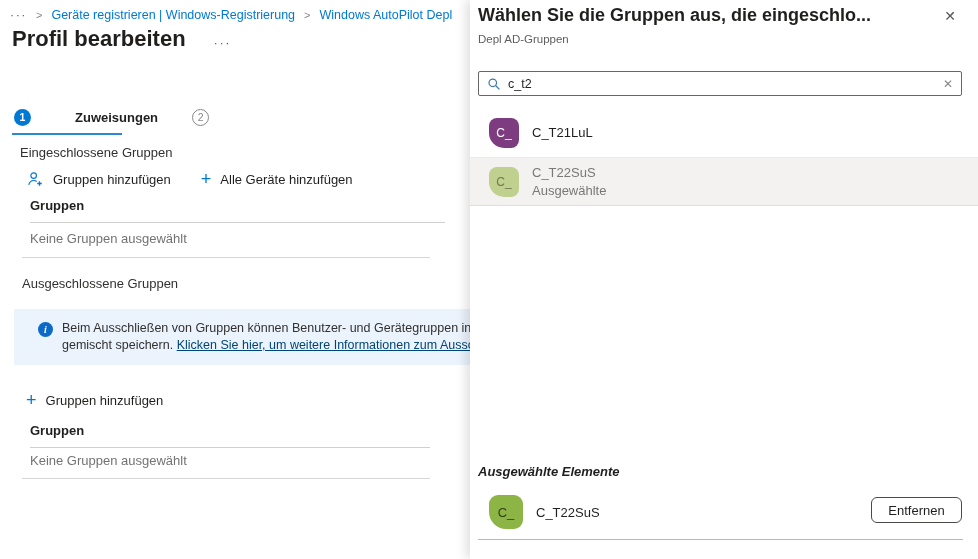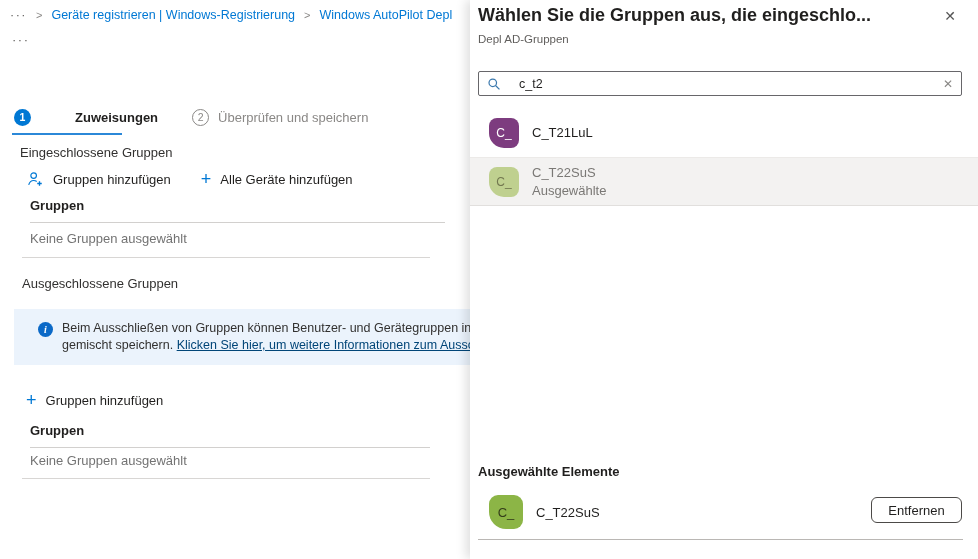--- a/index.html
+++ b/index.html
@@ -33,61 +33,61 @@
   .h-divider { position: absolute; height: 1px; background: #d8d6d4; }
   .info-box { position: absolute; left: 14px; top: 309px; width: 648px; height: 56px; background: #ebf3fc; }
   .info-icon { position: absolute; left: 24px; top: 13px; width: 15px; height: 15px; border-radius: 50%; background: #0b69c7; color: #fff; font-size: 10px; font-weight: 700; font-style: italic; display: flex; align-items: center; justify-content: center; font-family: "Liberation Serif", serif; }
   .info-text { position: absolute; left: 48px; top: 11px; font-size: 12.5px; line-height: 17px; color: #323130; white-space: nowrap; }
   .info-link { color: #004578; text-decoration: underline; cursor: pointer; }
   
   .panel { position: absolute; left: 470px; top: 0; width: 508px; height: 559px; background: #fff; box-shadow: -4px 0 10px rgba(0,0,0,0.13); z-index: 5; }
   .panel-title { position: absolute; left: 8px; top: 5px; width: 448px; font-size: 18px; font-weight: 700; color: #201f1e; white-space: nowrap; overflow: hidden; }
   .panel-close { position: absolute; right: 22px; top: 8px; font-size: 14px; color: #555; cursor: pointer; }
   .panel-subtitle { position: absolute; left: 8px; top: 33px; font-size: 11.5px; color: #605e5c; }
-  .search-box { position: absolute; left: 8px; top: 71px; width: 484px; height: 25px; border: 1px solid #67666a; border-radius: 2px; display: flex; align-items: center; padding: 0 8px; gap: 18px; background: #fff; }
+  .search-box { position: absolute; left: 8px; top: 71px; width: 484px; height: 25px; border: 1px solid #67666a; border-radius: 2px; display: flex; align-items: center; padding: 0 8px; gap: 7px; background: #fff; }
   .search-box svg { flex: 0 0 auto; }
   .search-input { border: none; outline: none; flex: 1; font-size: 12.5px; color: #201f1e; font-family: "Liberation Sans", sans-serif; background: transparent; }
   .search-clear { color: #8a8886; font-size: 12px; cursor: pointer; }
   .results { position: absolute; left: 0; top: 108px; width: 508px; }
   .result-row { height: 49px; display: flex; align-items: center; padding-left: 19px; gap: 13px; cursor: pointer; }
   .result-row.disabled { background: #f3f2f1; border-top: 1px solid #eceae8; border-bottom: 1px solid #e1dfdd; cursor: default; }
   .avatar { width: 30px; height: 30px; border-radius: 8px 8px 8px 15px; display: flex; align-items: center; justify-content: center; font-size: 12px; flex: 0 0 auto; }
   .avatar-lg { width: 34px; height: 34px; border-radius: 9px 9px 9px 17px; font-size: 13px; }
   .result-name { font-size: 13px; color: #201f1e; }
   .result-row.disabled .result-name, .result-status { color: #7a7875; font-size: 13px; line-height: 18px; }
-  .sel-heading { position: absolute; left: 8px; top: 464px; font-size: 13px; font-weight: 700; color: #201f1e; }
+  .sel-heading { position: absolute; left: 8px; top: 464px; font-size: 13px; font-weight: 700; color: #201f1e; font-style: italic; }
   .sel-row { position: absolute; left: 0; top: 488px; width: 508px; height: 48px; display: flex; align-items: center; padding-left: 19px; gap: 13px; }
   .remove-btn { position: absolute; right: 16px; top: 497px; width: 91px; height: 26px; background: #fff; border: 1px solid #4c4a48; border-radius: 6px; font-size: 13px; color: #201f1e; display: flex; align-items: center; justify-content: center; cursor: pointer; font-family: "Liberation Sans", sans-serif; }
   .sel-divider { position: absolute; left: 8px; right: 15px; top: 539px; height: 1px; background: #bab7b4; }
 </style>
 </head>
 <body>
 
 <div class="stage">
 
   <div class="breadcrumb">
     <span class="crumb-ellipsis">···</span>
     <span class="crumb-sep">&gt;</span>
     <span class="crumb-link">Geräte registrieren | Windows-Registrierung</span>
     <span class="crumb-sep">&gt;</span>
     <span class="crumb-link">Windows AutoPilot Depl</span>
   </div>
 
   <div class="page-title-row">
+    <span class="page-title">Profil bearbeiten</span>
     <span class="title-more">···</span>
   </div>
 
   <div class="tabs">
     <div class="tab active">
       <span class="tab-num">1</span>
       <span class="tab-label">Zuweisungen</span>
     </div>
     <div class="tab inactive">
       <span class="tab-num">2</span>
-      <span class="tab-label">Überprüfen und speichern</span>
     </div>
   </div>
   <div class="tab-underline"></div>
 
   <div class="section-label" style="left:20px; top:145px;">Eingeschlossene Gruppen</div>
 
   <div class="action-row" style="left:26px; top:170px;">
     <span class="action-link">
       <span style="display:flex;">
         <svg width="18" height="18" viewBox="0 0 20 20" fill="none" stroke="#0078d4" stroke-width="1.3">

